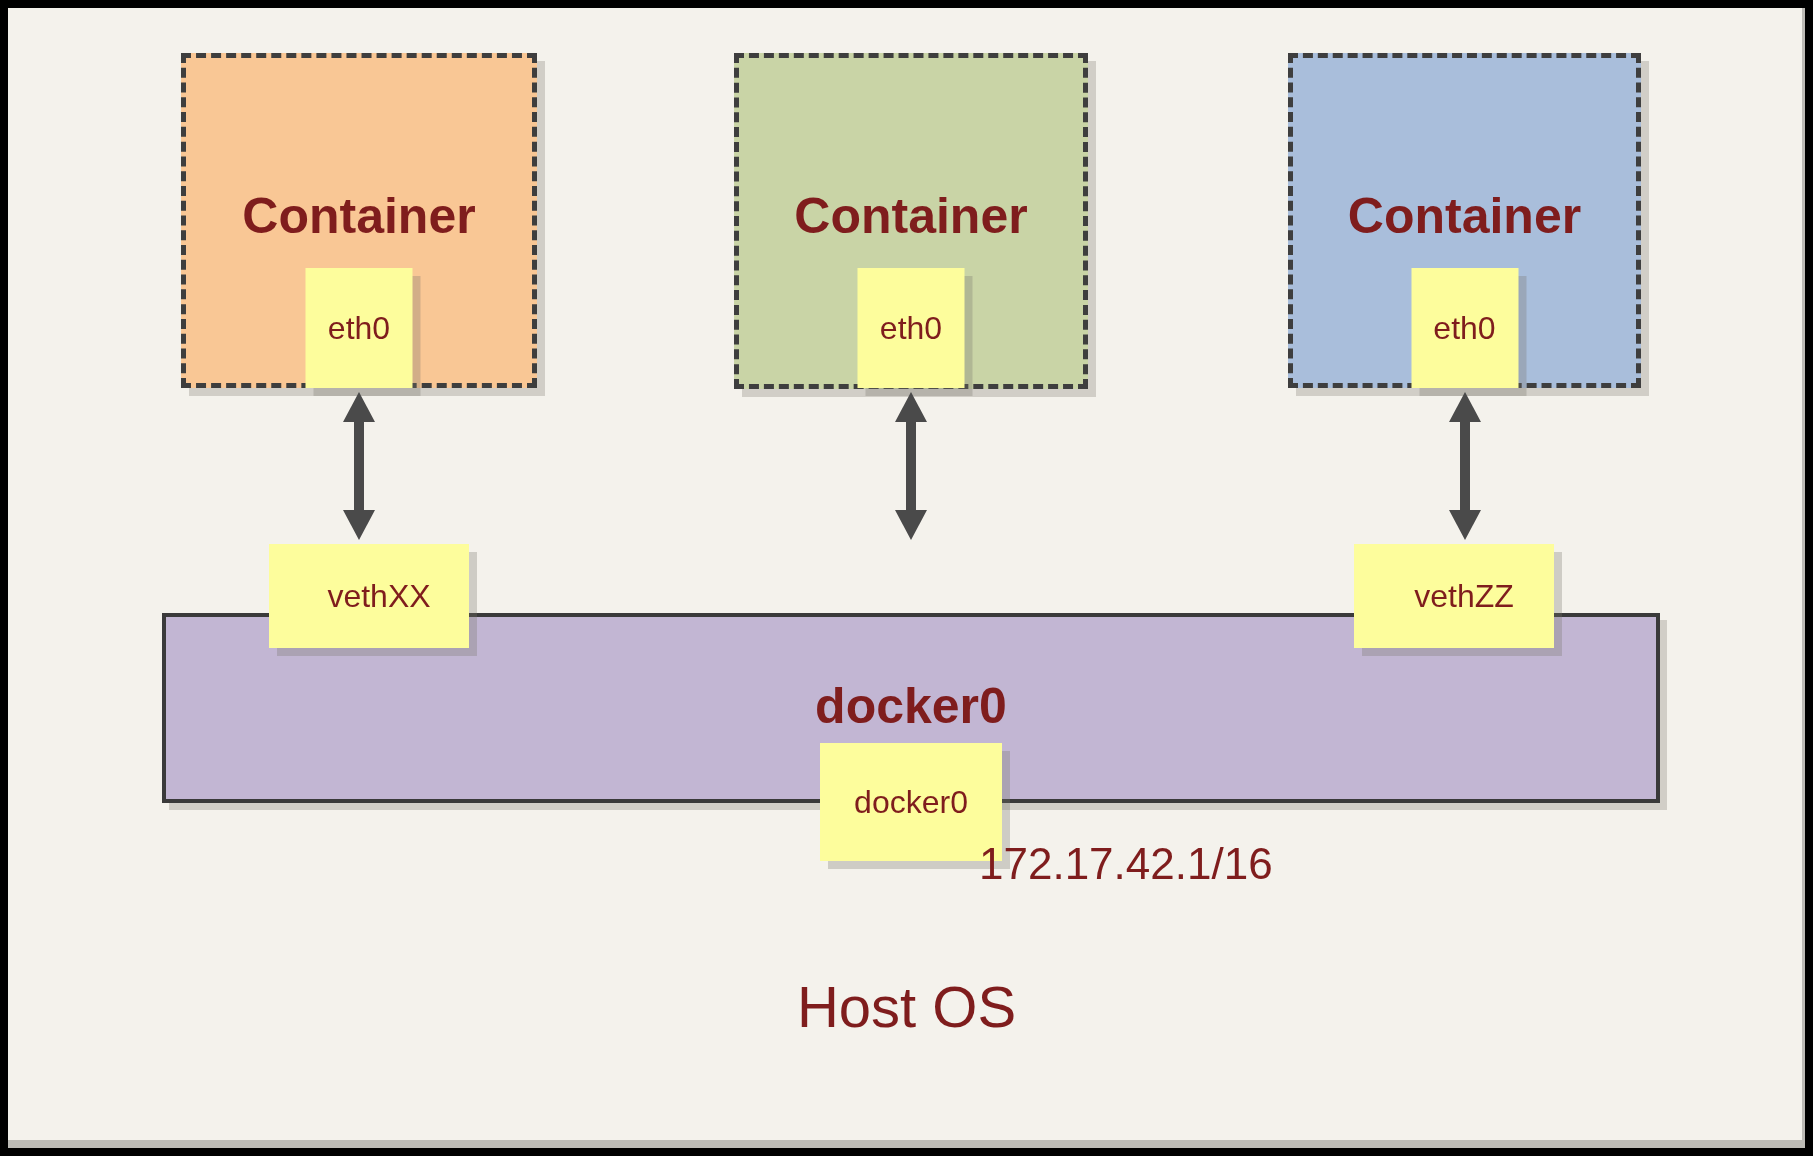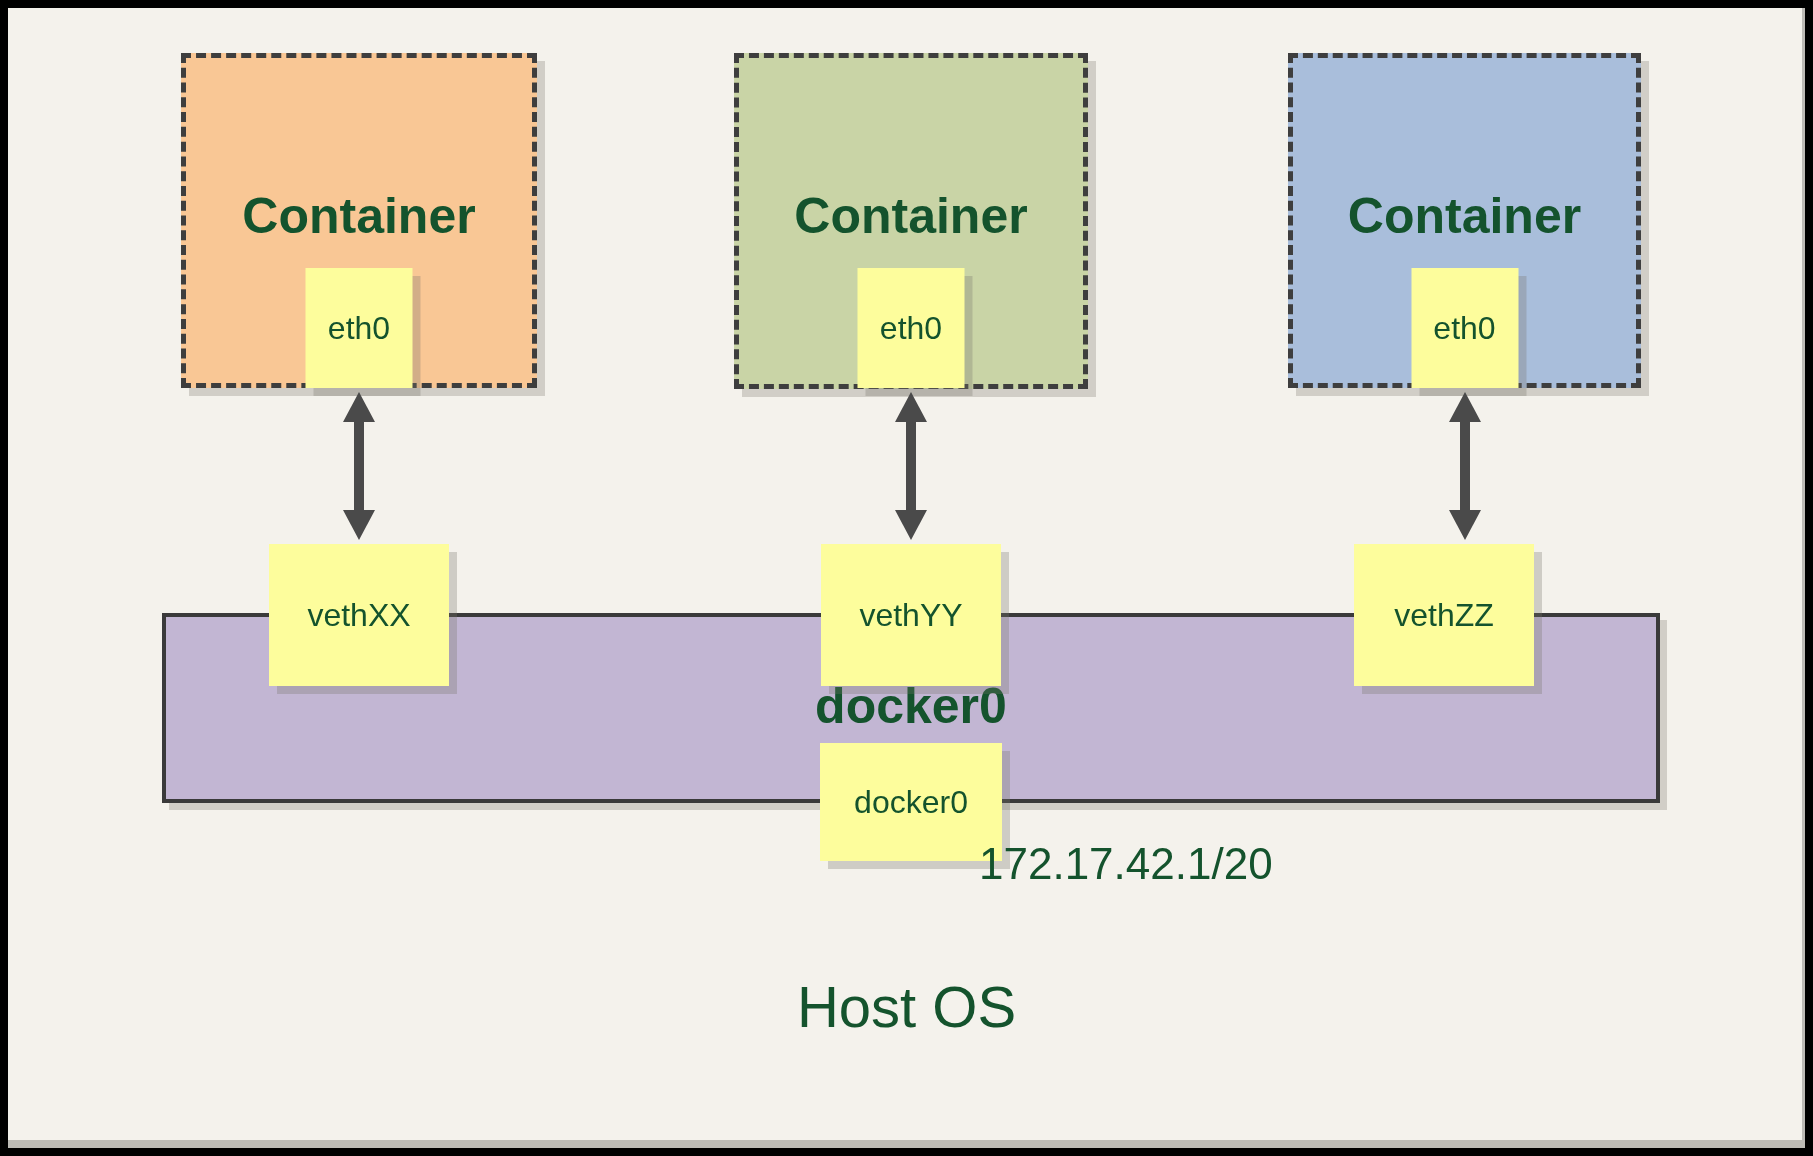--- a/index.html
+++ b/index.html
@@ -3,21 +3,21 @@
 <meta charset="utf-8">
 <style>
   html,body{margin:0;padding:0;background:#ffffff;}
   .frame{
     position:relative;
     width:1813px;height:1156px;
     box-sizing:border-box;
     border:8px solid #000000;
     background:#F4F2EC;
     font-family:"Liberation Sans","DejaVu Sans",sans-serif;
-    color:#14532d;
+    color:#7f1d1d;
     overflow:hidden;
     box-shadow:inset -3px -8px 0 #BDBBB6;
   }
   
   .container-box{
     position:absolute;
     top:45px;width:356px;height:335px;
     box-sizing:border-box;
     border:5px dashed #3E3E3E;
     box-shadow:8px 8px 0 rgba(120,115,105,0.28);
@@ -36,21 +36,21 @@
     position:absolute;
     display:flex;align-items:center;justify-content:center;
     background:#FDFD9C;
     box-shadow:8px 8px 0 rgba(120,115,105,0.30);
     font-size:32px;
   }
   .eth-note{
     left:50%;transform:translateX(-50%);
     top:210px;width:107px;height:120px;
   }
-  .veth-note{top:536px;width:180px;height:142px;}
+  .veth-note{top:536px;width:180px;height:104px;padding-left:20px;}
   .v1{left:261px;}
   .v2{left:813px;}
   .v3{left:1346px;}
   .docker0-note{left:812px;top:735px;width:182px;height:118px;}
   
   .arrow{position:absolute;top:384px;width:32px;height:148px;}
   .a1{left:335px;}
   .a2{left:887px;}
   .a3{left:1441px;}
   
@@ -111,22 +111,21 @@
     <polygon points="16,0 0,30 32,30" fill="currentColor"></polygon>
     <rect x="11" y="26" width="10" height="96" fill="currentColor"></rect>
     <polygon points="16,148 0,118 32,118" fill="currentColor"></polygon>
   </svg>
 
   <div class="bridge-bar" style="background-color: rgb(194, 182, 211);">
     <div class="bridge-label">docker0</div>
   </div>
 
   <div class="note veth-note v1">vethXX</div>
-  <div class="note veth-note v2">vethYY</div>
   <div class="note veth-note v3">vethZZ</div>
 
   <div class="note docker0-note">docker0</div>
 
-  <div class="ip-label">172.17.42.1/20</div>
+  <div class="ip-label">172.17.42.1/16</div>
 
   <div class="host-label">Host OS</div>
 
 </div>
 
 </body></html>

